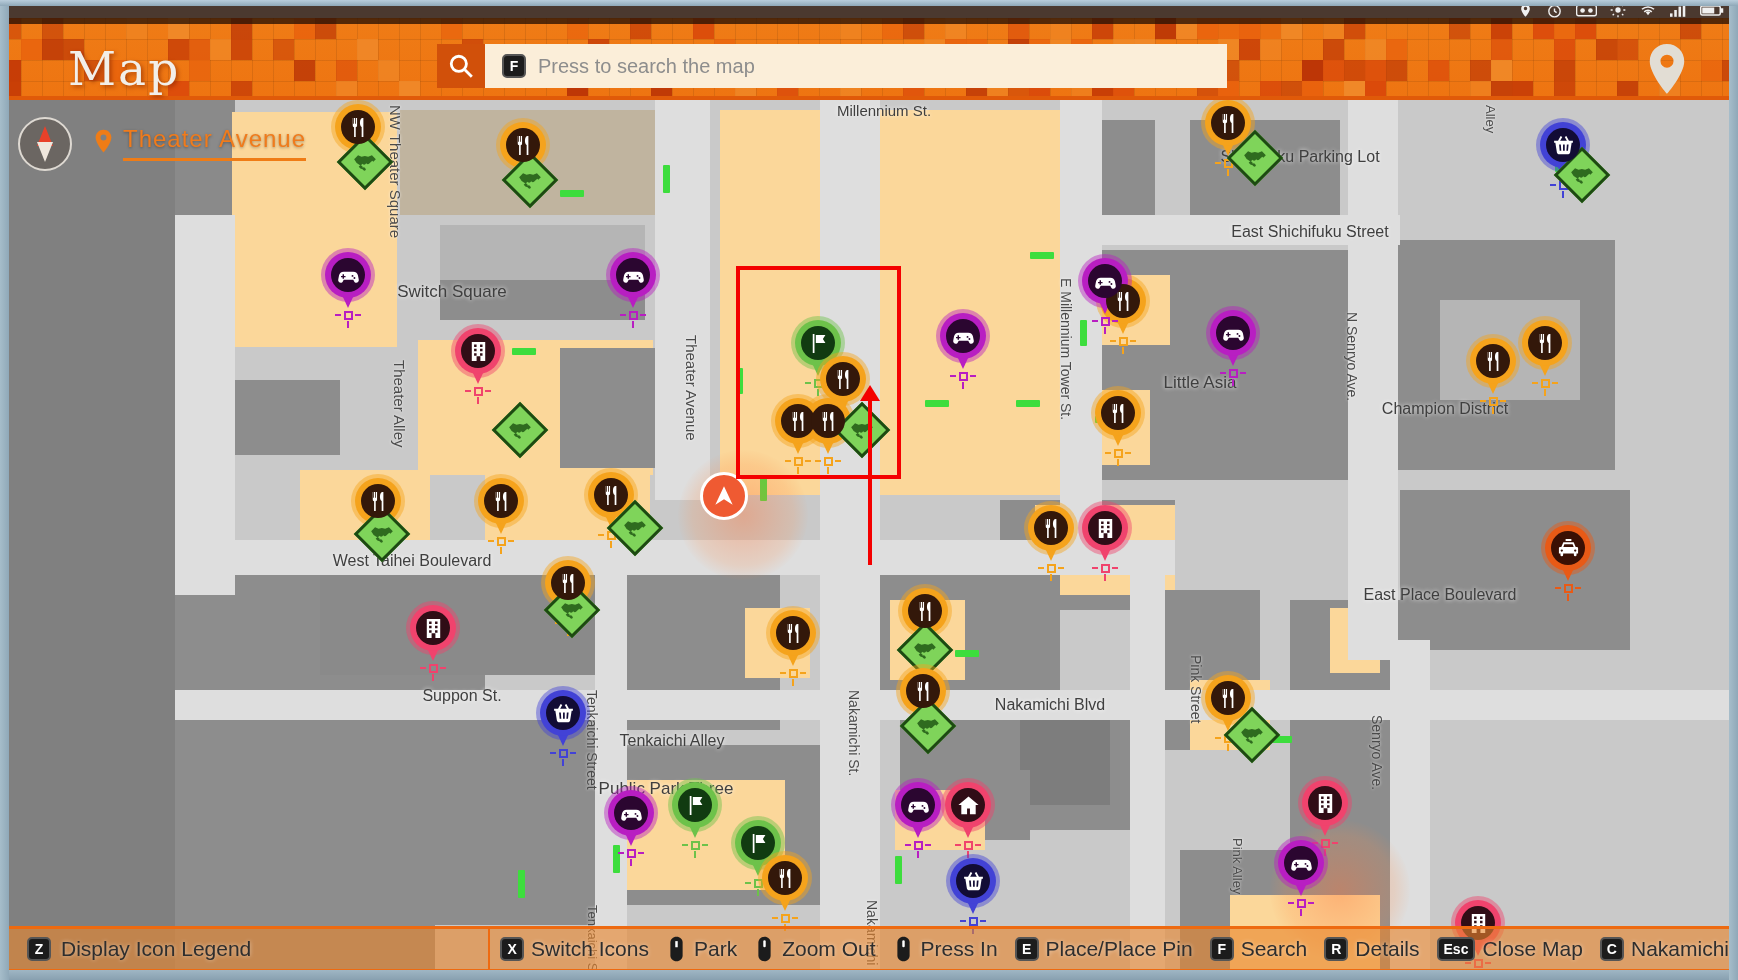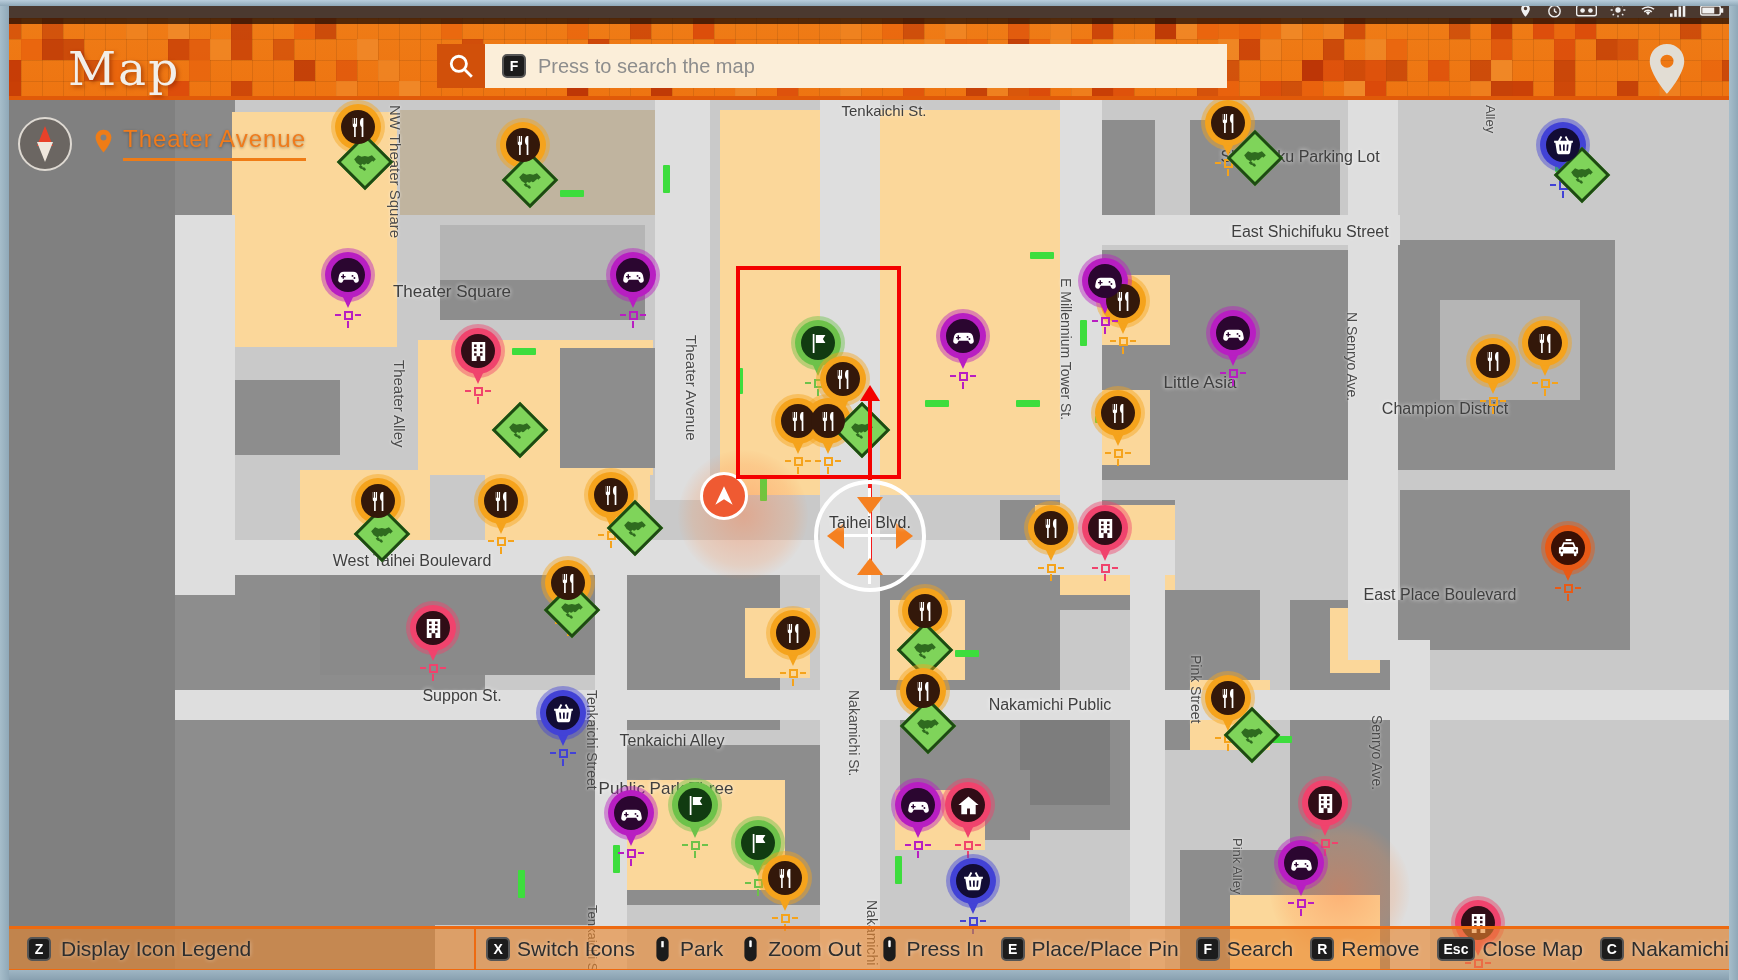--- a/index.html
+++ b/index.html
@@ -246,32 +246,32 @@
     <div class="greenbar" style="left:1095px;top:416px;width:24px;"></div>
     <div class="greenbar" style="left:1555px;top:165px;width:24px;"></div>
     <div class="greenbar" style="left:760px;top:475px;width:7px;height:26px;"></div>
     <div class="greenbar" style="left:955px;top:650px;width:24px;"></div>
     <div class="greenbar" style="left:1268px;top:736px;width:24px;"></div>
     <div class="greenbar" style="left:613px;top:845px;width:7px;height:28px;"></div>
     <div class="greenbar" style="left:518px;top:870px;width:7px;height:28px;"></div>
     <div class="greenbar" style="left:895px;top:856px;width:7px;height:28px;"></div>
 
     <div id="district-labels">
-        <div class="dlabel" style="left: 452px; top: 282px; font-size: 17px; transform: translateX(-50%);">Theater Square</div>
+        <div class="dlabel" style="left: 452px; top: 282px; font-size: 17px; transform: translateX(-50%);">Switch Square</div>
         <div class="dlabel" style="left: 1300px; top: 148px; font-size: 16px; transform: translateX(-50%);">Shichifuku Parking Lot</div>
         <div class="dlabel" style="left: 1310px; top: 223px; font-size: 16px; transform: translateX(-50%);">East Shichifuku Street</div>
         <div class="dlabel" style="left: 1200px; top: 373px; font-size: 17px; transform: translateX(-50%);">Little Asia</div>
         <div class="dlabel" style="left: 1445px; top: 400px; font-size: 16px; transform: translateX(-50%);">Champion District</div>
         <div class="dlabel" style="left: 1440px; top: 586px; font-size: 16px; transform: translateX(-50%);">East Place Boulevard</div>
         <div class="dlabel" style="left: 412px; top: 552px; font-size: 16px; transform: translateX(-50%);">West Taihei Boulevard</div>
         <div class="dlabel" style="left: 462px; top: 687px; font-size: 16px; transform: translateX(-50%);">Suppon St.</div>
         <div class="dlabel" style="left: 672px; top: 732px; font-size: 16px; transform: translateX(-50%);">Tenkaichi Alley</div>
         <div class="dlabel" style="left: 666px; top: 779px; font-size: 17px; transform: translateX(-50%);">Public Park Three</div>
-        <div class="dlabel" style="left: 1050px; top: 696px; font-size: 16px; transform: translateX(-50%);">Nakamichi Public</div>
-        <div class="dlabel" style="left: 884px; top: 102px; font-size: 15px; transform: translateX(-50%);">Tenkaichi St.</div>
+        <div class="dlabel" style="left: 1050px; top: 696px; font-size: 16px; transform: translateX(-50%);">Nakamichi Blvd</div>
+        <div class="dlabel" style="left: 884px; top: 102px; font-size: 15px; transform: translateX(-50%);">Millennium St.</div>
       </div>
 
     <div id="street-labels">
         <div class="slabel vert" style="left: 404px; top: 105px; font-size: 15px; transform: rotate(90deg);">NW Theater Square</div>
         <div class="slabel vert" style="left: 700px; top: 335px; font-size: 15px; transform: rotate(90deg);">Theater Avenue</div>
         <div class="slabel vert" style="left: 408px; top: 360px; font-size: 15px; transform: rotate(90deg);">Theater Alley</div>
         <div class="slabel vert" style="left: 1074px; top: 278px; font-size: 14px; transform: rotate(90deg);">E Millennium Tower St.</div>
         <div class="slabel vert" style="left: 1360px; top: 312px; font-size: 14px; transform: rotate(90deg);">N Senryo Ave.</div>
         <div class="slabel vert" style="left: 1385px; top: 715px; font-size: 14px; transform: rotate(90deg);">Senryo Ave.</div>
         <div class="slabel vert" style="left: 1204px; top: 655px; font-size: 14px; transform: rotate(90deg);">Pink Street</div>
@@ -1031,30 +1031,20 @@
           <span class="dl" style="background:#f0436d"></span>
           <span class="dr" style="background:#f0436d"></span>
           <span class="dv" style="background:#f0436d"></span>
         </div>
       </div>
 
     <div id="selbox" style="left:736px;top:266px;width:165px;height:213px;"></div>
     <div id="selline" style="left:868px;top:390px;height:175px;"></div>
     <div id="selarrow" style="left:860px;top:385px;"></div>
 
-    <div id="reticle" style="left:814px;top:480px;">
-      <div class="ring"></div>
-      <div class="cross-v"></div>
-      <div class="cross-h"></div>
-      <div class="tri down"></div>
-      <div class="tri up"></div>
-      <div class="tri left"></div>
-      <div class="tri right"></div>
-      <div class="rlabel">Taihei Blvd.</div>
-    </div>
   </div>
 
   <div id="statusbar">
     <span>
       <svg width="15" height="17" viewBox="0 0 24 24">
           <path d="M12 2a7 7 0 00-7 7c0 5 7 13 7 13s7-8 7-13a7 7 0 00-7-7zm0 9.5A2.5 2.5 0 1112 6a2.5 2.5 0 010 5.5z"></path>
         </svg>
     </span>
     <span>
       <svg width="17" height="17" viewBox="0 0 24 24">
@@ -1302,21 +1292,21 @@
         <div class="ctrl">
           <span class="keycap">E</span>
           <span class="lbl">Place/Place Pin</span>
         </div>
         <div class="ctrl">
           <span class="keycap">F</span>
           <span class="lbl">Search</span>
         </div>
         <div class="ctrl">
           <span class="keycap">R</span>
-          <span class="lbl">Remove</span>
+          <span class="lbl">Details</span>
         </div>
         <div class="ctrl">
           <span class="keycap">Esc</span>
           <span class="lbl">Close Map</span>
         </div>
         <div class="ctrl">
           <span class="keycap">C</span>
           <span class="lbl">Nakamichi</span>
         </div>
       </div>

